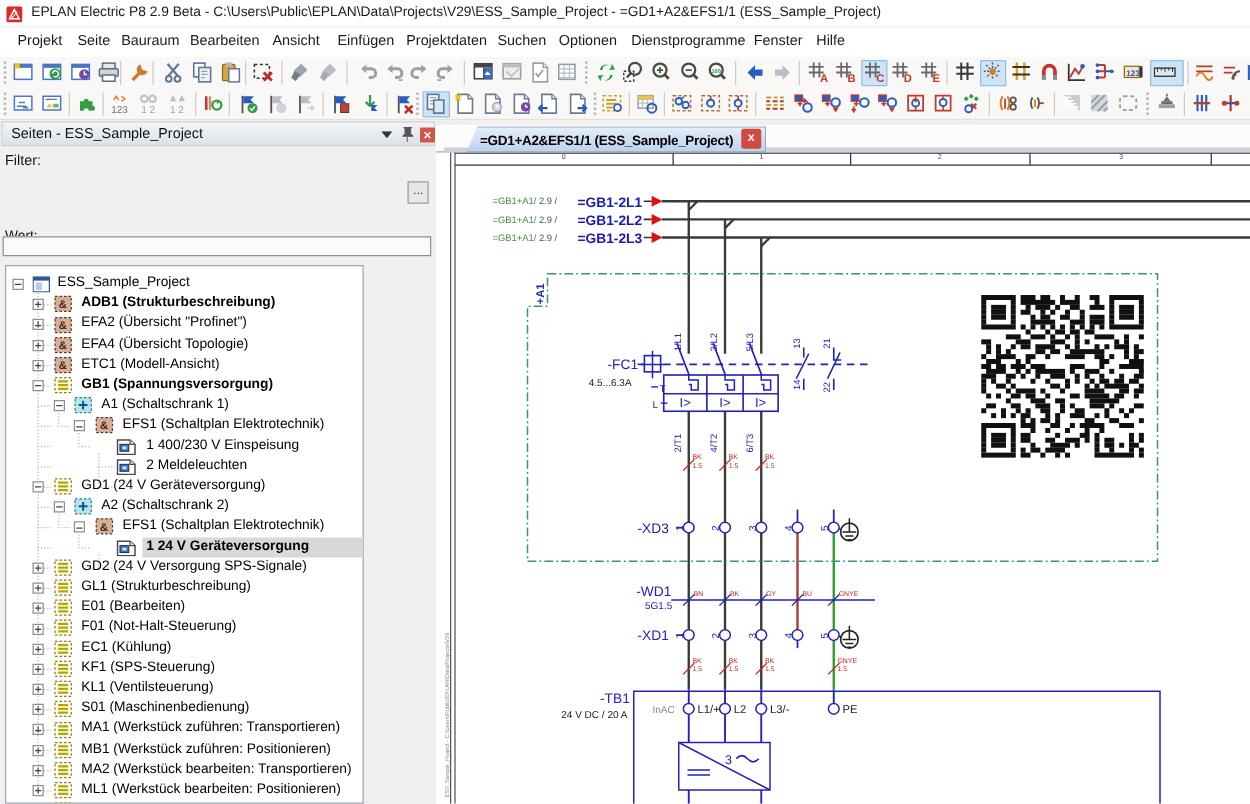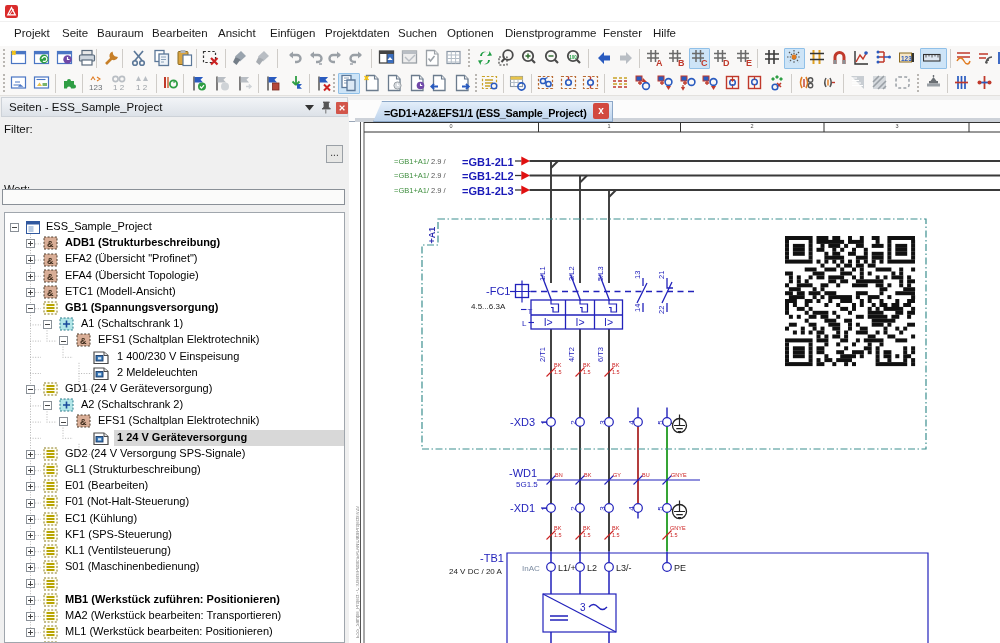--- a/index.html
+++ b/index.html
@@ -8,34 +8,35 @@
 #menubar{position:absolute;left:0;top:22px;width:1000px;height:24px;background:#ffffff}
 .mi{position:absolute;top:5px;font-size:11.5px;color:#1a1a1a}
 #tb1{position:absolute;left:0;top:46px;width:1000px;height:25px;background:#f9f8f7}
 #tb2{position:absolute;left:0;top:71px;width:1000px;height:25px;background:#f9f8f7;border-bottom:1px solid #e3e1de}
 .sep{position:absolute;width:1px;height:19px;top:3px;background:#cfccc8}
 .grip{position:absolute;width:3px;height:18px;top:3px;border-left:2px dotted #b9b6b2}
 .hl{position:absolute;background:#cde4f7;border:1px solid #90c0e8;border-radius:1px}
 .ic{position:absolute;top:3px}
 #panel{position:absolute;left:0;top:97px;width:348px;height:546px;background:#f0f0f0}
 #phead{position:absolute;left:1px;top:0;width:347px;height:20px;background:linear-gradient(#f2f4f7,#dde2e8);border:1px solid #cdd2d8;font-size:11.5px;color:#111;padding:3px 0 0 7px}
-#ptree{position:absolute;left:4px;top:115px;width:341px;height:431px;background:#fff;border:1px solid #a0a6ad;overflow:hidden}
+#ptree{position:absolute;left:4px;top:115px;width:287px;height:431px;background:#fff;border:1px solid #a0a6ad;overflow:hidden}
 .trow{position:absolute;left:0;height:17px;font-size:11px;color:#000;white-space:nowrap}
 #editor{position:absolute;left:349px;top:100px;width:651px;height:543px;background:#fff}
 #tabbar{position:absolute;left:0;top:0;width:651px;height:22px;background:#fcfcfc;border-bottom:1px solid #9aa7b8}
 #tab{position:absolute;left:24px;top:1px;width:240px;height:21px;background:linear-gradient(#e3eefa,#bdd3ec);border:1px solid #8ca7c7;clip-path:polygon(9px 0,100% 0,100% 100%,0 100%);font-size:10.8px;font-weight:bold;color:#000;padding:5px 0 0 10px;letter-spacing:-0.25px;white-space:nowrap}
 #tabx{position:absolute;left:244px;top:3px;width:16px;height:16px;background:#d2493f;border-radius:2px;color:#fff;font-size:10px;font-weight:bold;text-align:center;line-height:15px}
 </style></head><body>
 
 <div id="titlebar">
 <svg class="abs" style="left:5px;top:5px" width="13" height="13" viewBox="0 0 17 17">
       <rect x="0" y="0" width="17" height="17" rx="3" fill="#d92b2b"></rect>
       <path d="M3.5 13 L8.5 3.5 L13.5 13 Z" fill="none" stroke="#fff" stroke-width="1.6"></path>
       <path d="M5.5 13 L11.5 5.5" stroke="#fff" stroke-width="1.2"></path>
     </svg>
+<div id="title-txt">EPLAN Electric P8 2.9 Beta - C:\Users\Public\EPLAN\Data\Projects\V29\ESS_Sample_Project - =GD1+A2&amp;EFS1/1 (ESS_Sample_Project)</div>
 </div>
 <div id="menubar">
 <div class="mi" style="left:14px">Projekt</div>
 <div class="mi" style="left:62px">Seite</div>
 <div class="mi" style="left:97px">Bauraum</div>
 <div class="mi" style="left:152px">Bearbeiten</div>
 <div class="mi" style="left:218px">Ansicht</div>
 <div class="mi" style="left:270px">Einfügen</div>
 <div class="mi" style="left:325px">Projektdaten</div>
 <div class="mi" style="left:398px">Suchen</div>
@@ -731,28 +732,29 @@
         <path d="M3.5 4 h8 M3.5 7 h8 M3.5 10 h8" stroke="#b8a400" stroke-width="1.8"></path>
       </svg>
 <div class="trow" style="left:60px;top:347.1px;font-weight:normal">S01 (Maschinenbedienung)</div>
 <div class="abs" style="left:21px;top:366px;width:9px;height:9px;background:#fff;border:1px solid #8a9097"></div>
       <div class="abs" style="left:23px;top:370.5px;width:5px;height:1px;background:#444"></div>
       <div class="abs" style="left:25.0px;top:368px;width:1px;height:5px;background:#444"></div>
 <svg class="abs" style="left:38px;top:364px" width="15" height="14">
         <rect x="1" y="1" width="13" height="12" fill="#fffef2" stroke="#8a7a1a" stroke-width="1" stroke-dasharray="2 1.6"></rect>
         <path d="M3.5 4 h8 M3.5 7 h8 M3.5 10 h8" stroke="#b8a400" stroke-width="1.8"></path>
       </svg>
+<div class="trow" style="left:60px;top:363.3px;font-weight:normal">MA1 (Werkstück zuführen: Transportieren)</div>
 <div class="abs" style="left:21px;top:383px;width:9px;height:9px;background:#fff;border:1px solid #8a9097"></div>
       <div class="abs" style="left:23px;top:386.7px;width:5px;height:1px;background:#444"></div>
       <div class="abs" style="left:25.0px;top:385px;width:1px;height:5px;background:#444"></div>
 <svg class="abs" style="left:38px;top:380px" width="15" height="14">
         <rect x="1" y="1" width="13" height="12" fill="#fffef2" stroke="#8a7a1a" stroke-width="1" stroke-dasharray="2 1.6"></rect>
         <path d="M3.5 4 h8 M3.5 7 h8 M3.5 10 h8" stroke="#b8a400" stroke-width="1.8"></path>
       </svg>
-<div class="trow" style="left:60px;top:379.5px;font-weight:bold">MB1 (Werkstück zuführen: Positionieren)</div>
+<div class="trow" style="left:60px;top:379.5px;font-weight:normal">MB1 (Werkstück zuführen: Positionieren)</div>
 <div class="abs" style="left:21px;top:399px;width:9px;height:9px;background:#fff;border:1px solid #8a9097"></div>
       <div class="abs" style="left:23px;top:402.9px;width:5px;height:1px;background:#444"></div>
       <div class="abs" style="left:25.0px;top:401px;width:1px;height:5px;background:#444"></div>
 <svg class="abs" style="left:38px;top:396px" width="15" height="14">
         <rect x="1" y="1" width="13" height="12" fill="#fffef2" stroke="#8a7a1a" stroke-width="1" stroke-dasharray="2 1.6"></rect>
         <path d="M3.5 4 h8 M3.5 7 h8 M3.5 10 h8" stroke="#b8a400" stroke-width="1.8"></path>
       </svg>
 <div class="trow" style="left:60px;top:395.7px;font-weight:normal">MA2 (Werkstück bearbeiten: Transportieren)</div>
 <div class="abs" style="left:21px;top:415px;width:9px;height:9px;background:#fff;border:1px solid #8a9097"></div>
       <div class="abs" style="left:23px;top:419.1px;width:5px;height:1px;background:#444"></div>

